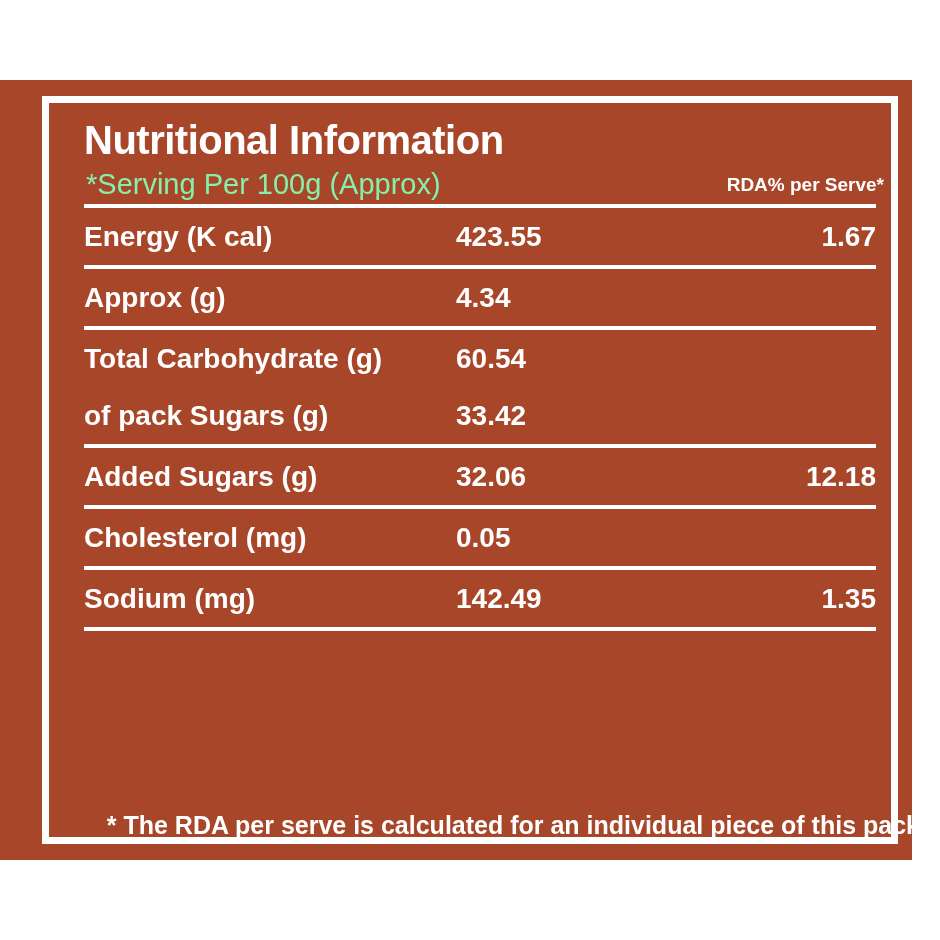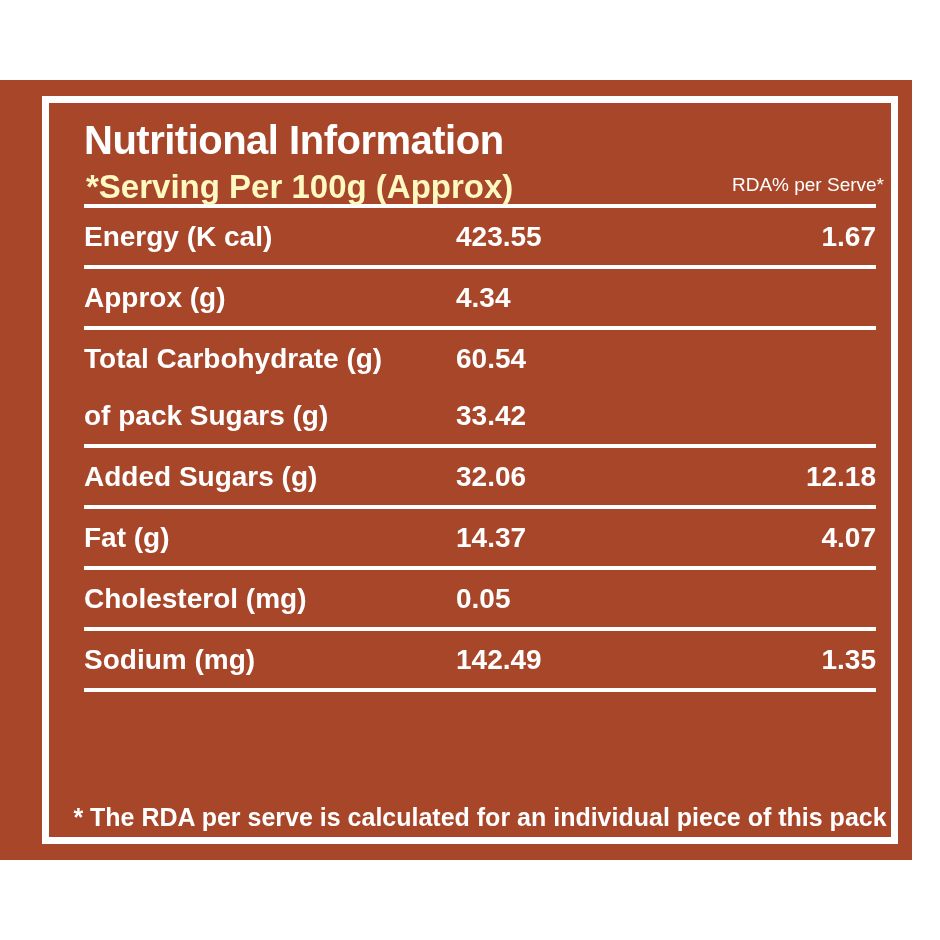--- a/index.html
+++ b/index.html
@@ -54,31 +54,31 @@
 
   .subrow {
     position: relative;
     height: 34px;
     margin-top: 6px;
   }
   .serving {
     position: absolute;
     left: 2px;
     top: 2px;
-    color: #fef9c3;
-    font-size: 33px;
-    font-weight: bold;
+    color: #86efac;
+    font-size: 29px;
+    font-weight: normal;
   }
   .rda-header {
     position: absolute;
     right: 0px;
     top: 8px;
     color: #ffffff;
     font-size: 19px;
-    font-weight: normal;
+    font-weight: bold;
   }
 
   table.nutri {
     margin-top: 4px;
     width: 792px;
     border-collapse: collapse;
     table-layout: fixed;
   }
   table.nutri td {
     color: #ffffff;
@@ -93,23 +93,23 @@
   td.c-label { width: 372px; padding-left: 2px; }
   td.c-value { width: 300px; }
   td.c-rda   { width: 120px; text-align: right; padding-right: 2px; }
 
   tr.rule > td { border-bottom: 4px solid #ffffff; }
   tr.toprule > td { border-top: 4px solid #ffffff; }
 
   .footnote {
     position: absolute;
     left: 40px;
-    bottom: 28px;
+    bottom: 20px;
     width: 880px;
-    text-align: center;
+    text-align: right;
     color: #ffffff;
     font-size: 25px;
     font-weight: bold;
     margin-top: 36px;
   }
 </style>
 </head>
 <body>
 
 <div class="panel">
@@ -145,25 +145,20 @@
           <td class="c-label">of pack Sugars (g)</td>
           <td class="c-value">33.42</td>
           <td class="c-rda"></td>
         </tr>
         <tr class="rule">
           <td class="c-label">Added Sugars (g)</td>
           <td class="c-value">32.06</td>
           <td class="c-rda">12.18</td>
         </tr>
         <tr class="rule">
-          <td class="c-label">Fat (g)</td>
-          <td class="c-value">14.37</td>
-          <td class="c-rda">4.07</td>
-        </tr>
-        <tr class="rule">
           <td class="c-label">Cholesterol (mg)</td>
           <td class="c-value">0.05</td>
           <td class="c-rda"></td>
         </tr>
         <tr class="rule">
           <td class="c-label">Sodium (mg)</td>
           <td class="c-value">142.49</td>
           <td class="c-rda">1.35</td>
         </tr>
       </tbody>

